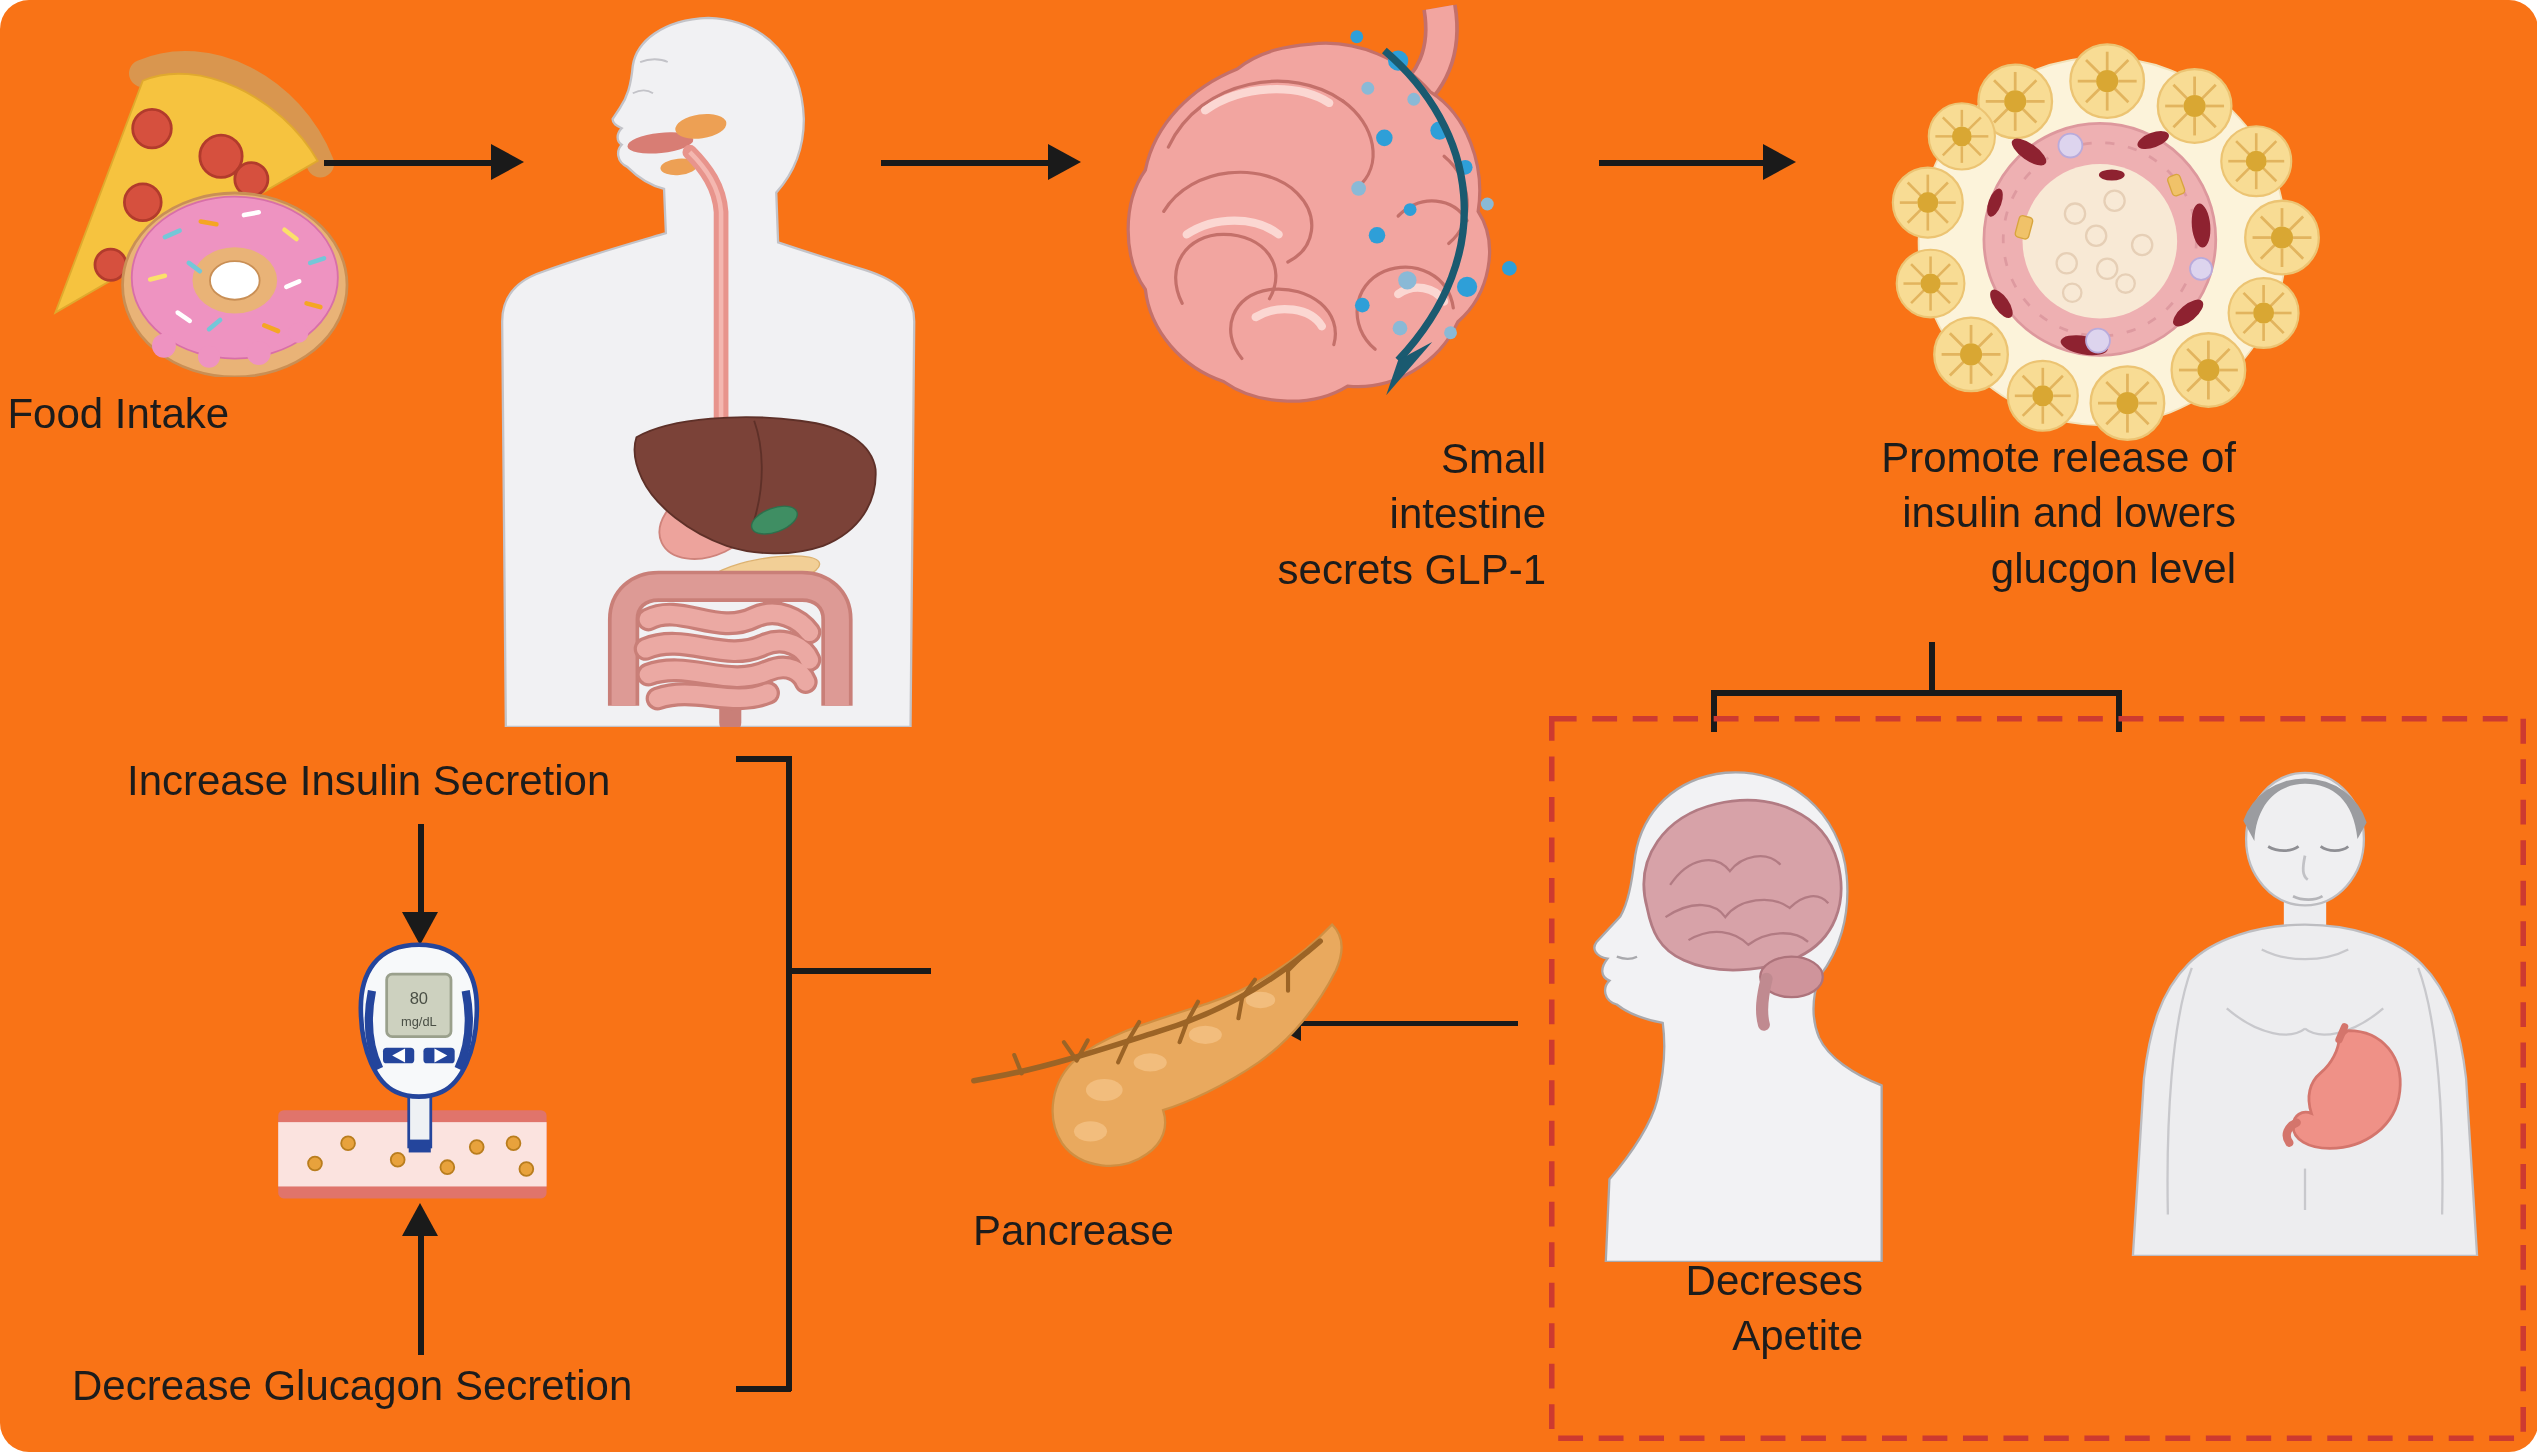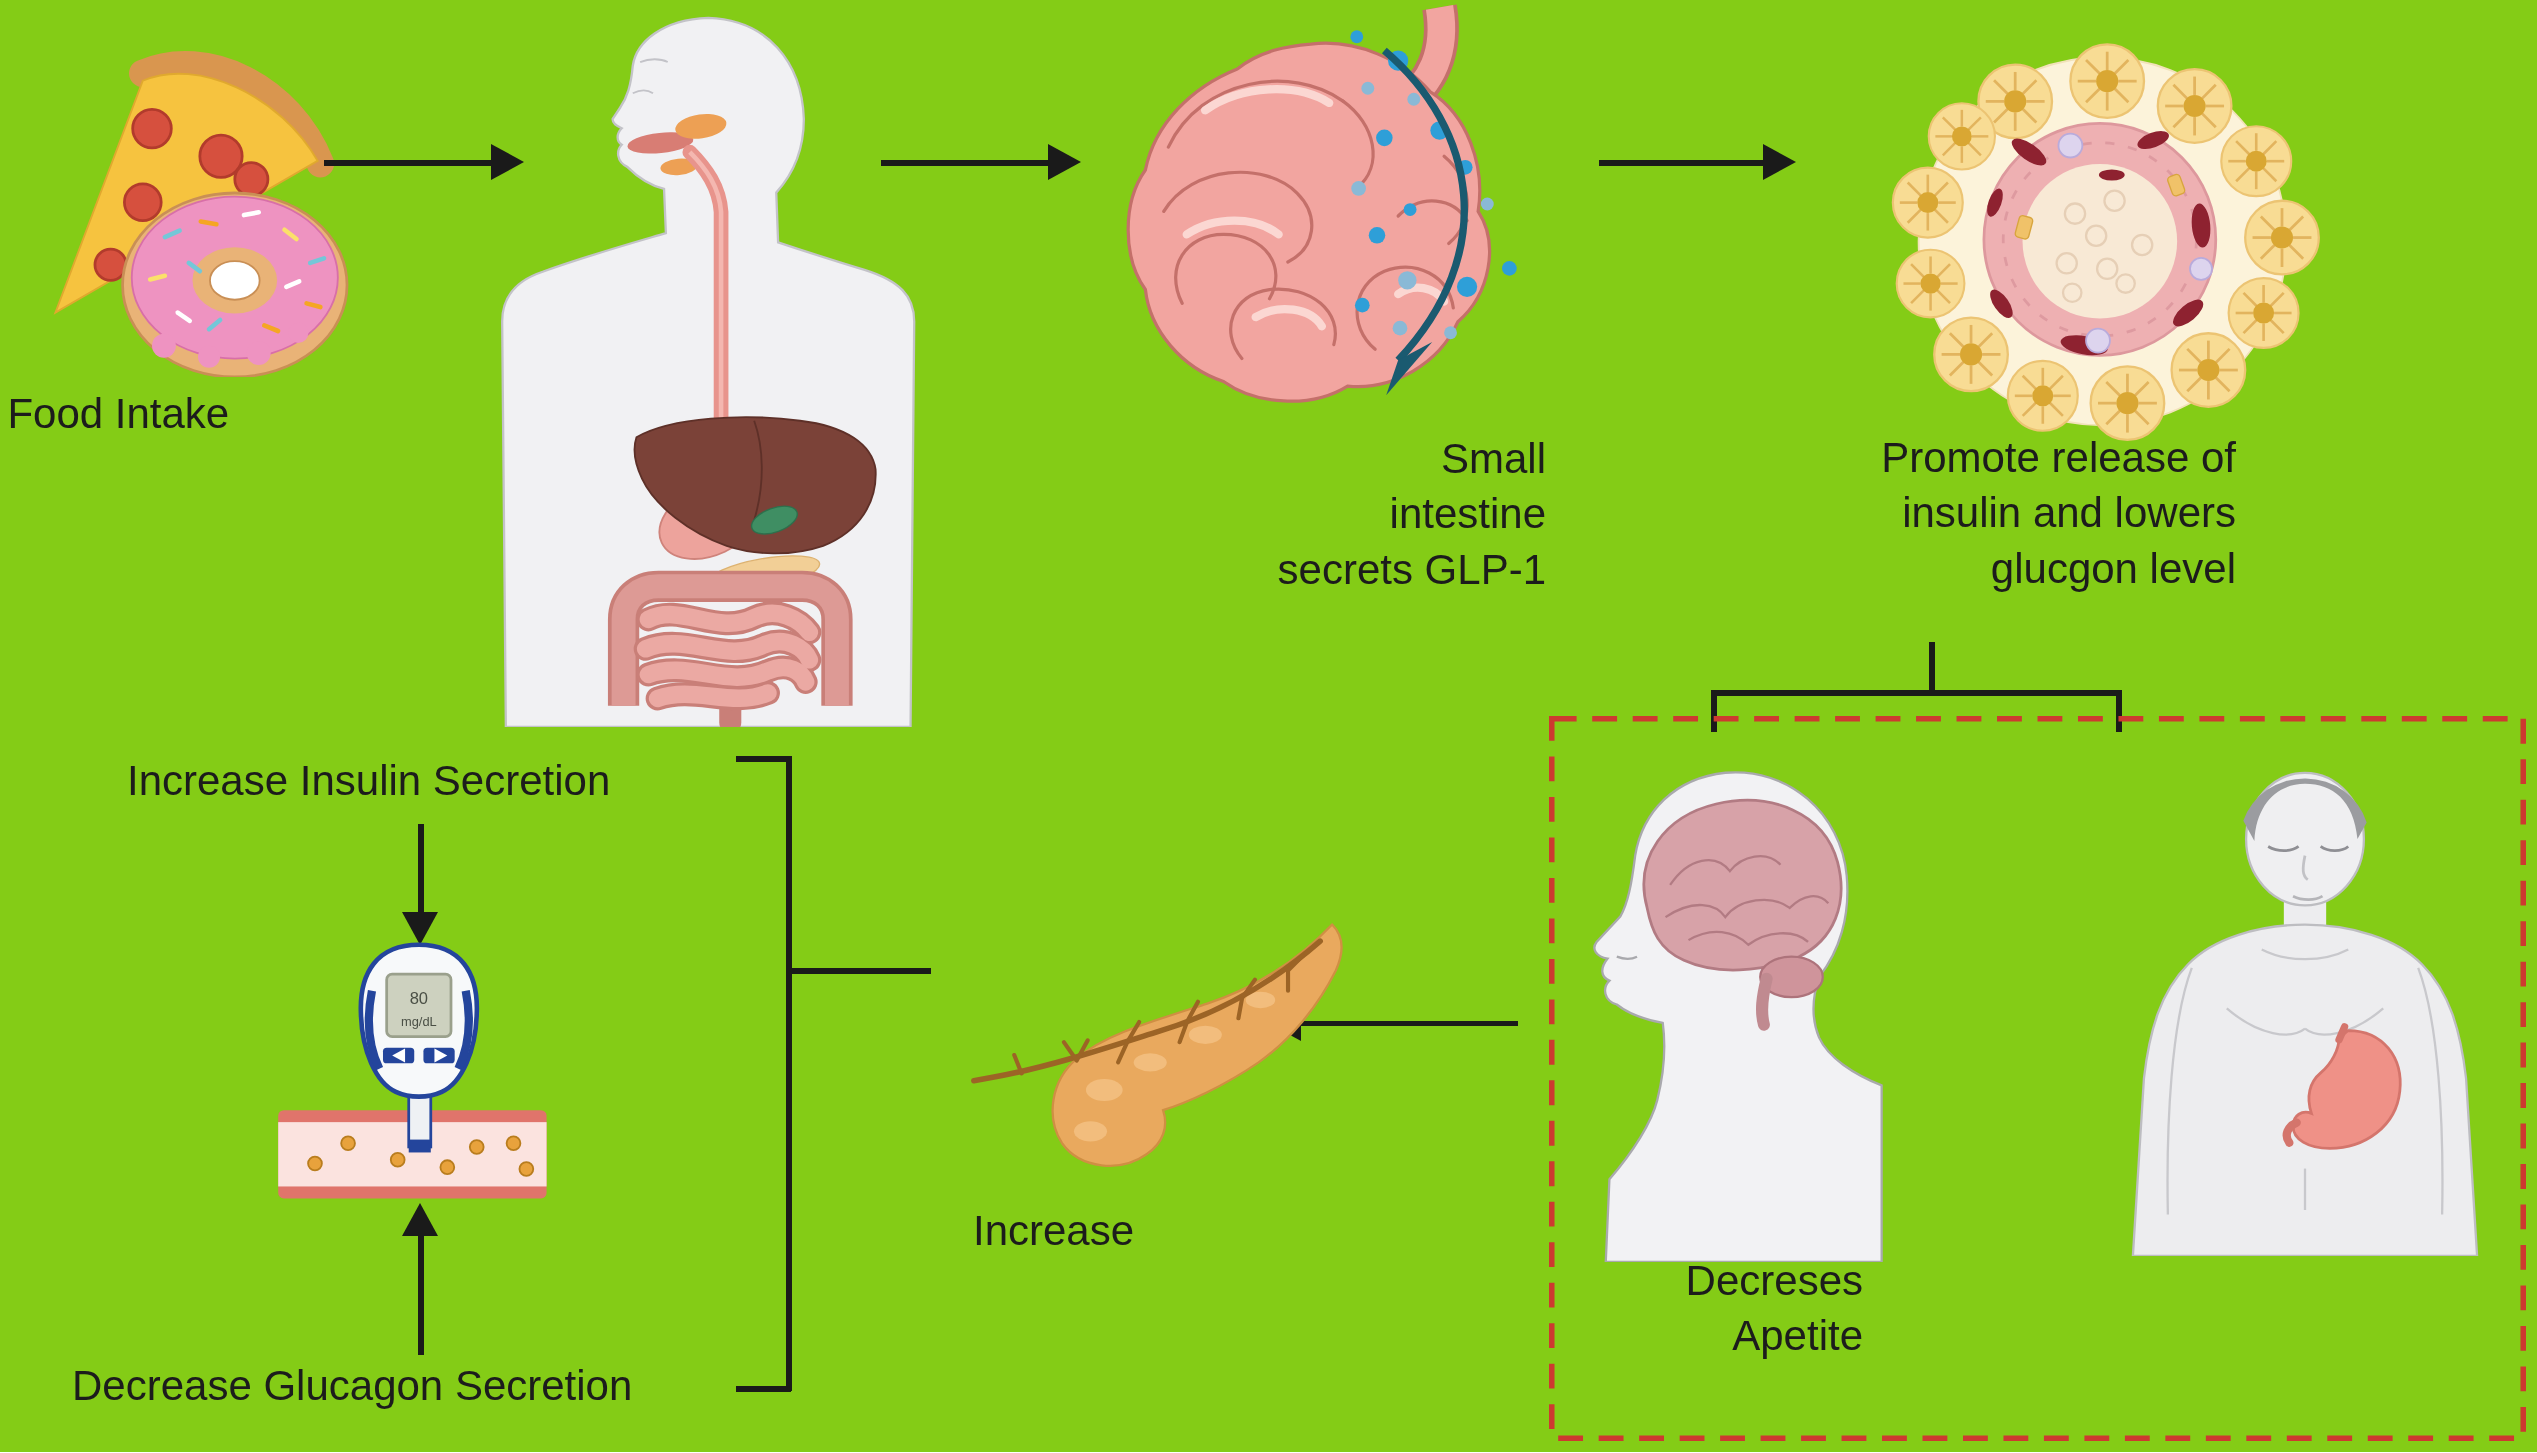--- a/index.html
+++ b/index.html
@@ -1,17 +1,17 @@
 <!DOCTYPE html>
 <html style="font-size:14.7px"><head>
 <meta charset="utf-8">
 <style>
   html,body{margin:0;padding:0;background:#ffffff;}
-  #canvas{position:relative;width:2538px;height:1452px;background:#84cc16;overflow:hidden;
-          font-family:"Liberation Sans",sans-serif;color:#1c1c1c;}
+  #canvas{position:relative;width:2538px;height:1452px;background:#f97316;overflow:hidden;
+          font-family:"Liberation Sans",sans-serif;color:#1c1c1c;border-radius:29px;}
   .abs{position:absolute;}
   .lbl{position:absolute;font-size:42px;line-height:1.32;color:#1c1c1c;}
   .ctr{text-align:right;white-space:pre-line;}
   .nowrap{white-space:nowrap;}
   
   .conn{position:absolute;background:#1a1a1a;}
   
   .arrow{position:absolute;}
   .arrow .shaft{position:absolute;background:#1a1a1a;}
   .arrow .head{position:absolute;width:0;height:0;}
@@ -319,21 +319,21 @@
       <path d="M 8,200 L 30,196 C 90,185 150,165 210,146 C 270,128 330,96 385,48" stroke-width="6"></path>
       <path d="M 120,178 L 132,156 M 120,178 L 106,158" stroke-width="4.5"></path>
       <path d="M 175,158 L 188,136 M 175,158 L 165,180" stroke-width="4.5"></path>
       <path d="M 240,136 L 252,114 M 240,136 L 232,158" stroke-width="4.5"></path>
       <path d="M 300,110 L 314,90 M 300,110 L 296,132" stroke-width="4.5"></path>
       <path d="M 350,80 L 366,64 M 350,80 L 350,102" stroke-width="4.5"></path>
       <path d="M 60,192 L 52,172" stroke-width="4.5"></path>
     </g>
   </svg>
 
-  <div class="lbl nowrap" style="left:973px;top:1203px">Increase</div>
+  <div class="lbl nowrap" style="left:973px;top:1203px">Pancrease</div>
 
   <div class="lbl nowrap" style="left:72px;top:1358px">Decrease Glucagon Secretion</div>
   <div class="lbl nowrap" style="left:127px;top:753px">Increase Insulin Secretion</div>
 
   <div class="conn" style="left:736px;top:756px;width:55px;height:5.5px"></div>
   <div class="conn" style="left:786px;top:756px;width:5.5px;height:635px"></div>
   <div class="conn" style="left:736px;top:1386px;width:55px;height:5.5px"></div>
   <div class="conn" style="left:786px;top:968px;width:145px;height:5.5px"></div>
 
   <div class="arrow" style="left:402px;top:824px;width:37px;height:121px">

